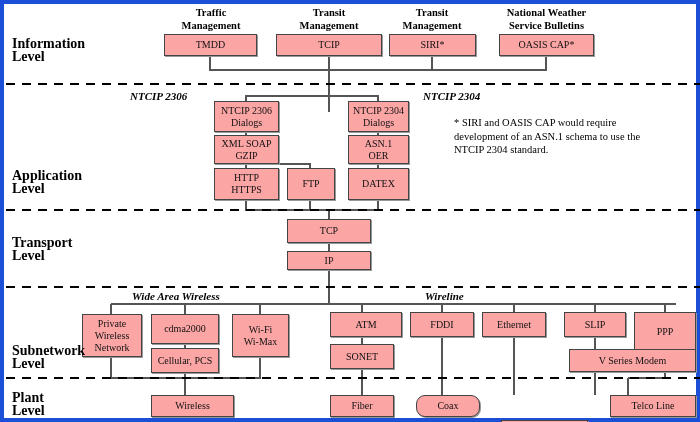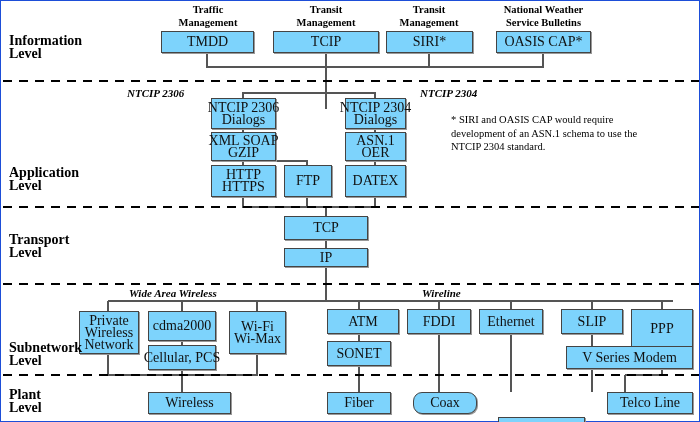--- a/index.html
+++ b/index.html
@@ -10,42 +10,42 @@
   body {
     width: 700px;
     height: 422px;
     font-family: "Liberation Serif", serif;
     overflow: hidden;
   }
   #stage {
     position: relative;
     width: 700px;
     height: 422px;
-    border: 1px solid #1d4ed8;
+    border: 4px solid #1d4ed8;
     box-sizing: border-box;
     background: #fff;
   }
   svg.layer {
     position: absolute;
     left: 0;
     top: 0;
     width: 700px;
     height: 422px;
   }
   .node-box {
     position: absolute;
     box-sizing: border-box;
     border: 1px solid #444;
-    background: #7dd3fc;
+    background: #fca5a5;
     display: flex;
     flex-direction: column;
     align-items: center;
     justify-content: center;
     font-family: "Liberation Serif", serif;
-    font-size: 14px;
+    font-size: 10px;
     line-height: 12px;
     color: #111;
     box-shadow: 1px 1px 0 #999;
     z-index: 5;
   }
   .node-box span { display: block; white-space: nowrap; }
   .col-head {
     position: absolute;
     font-family: "Liberation Serif", serif;
     font-weight: bold;

